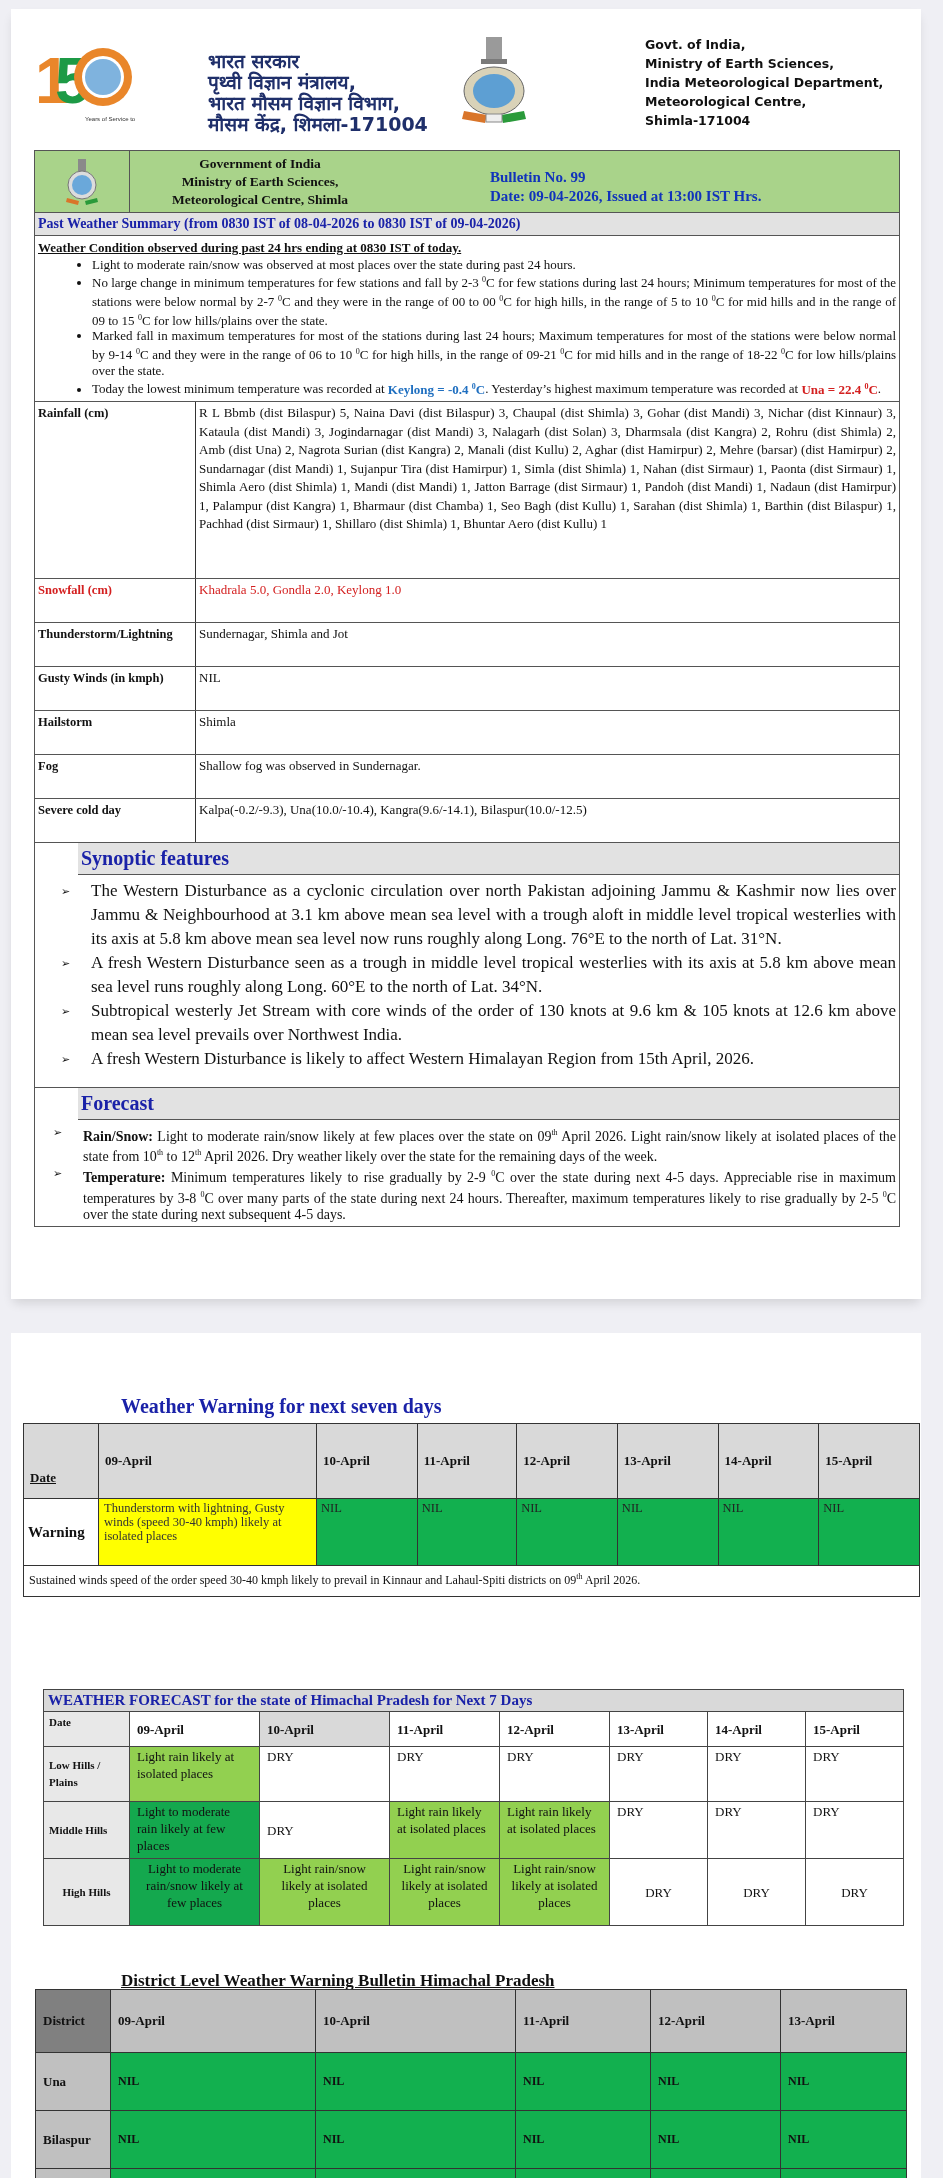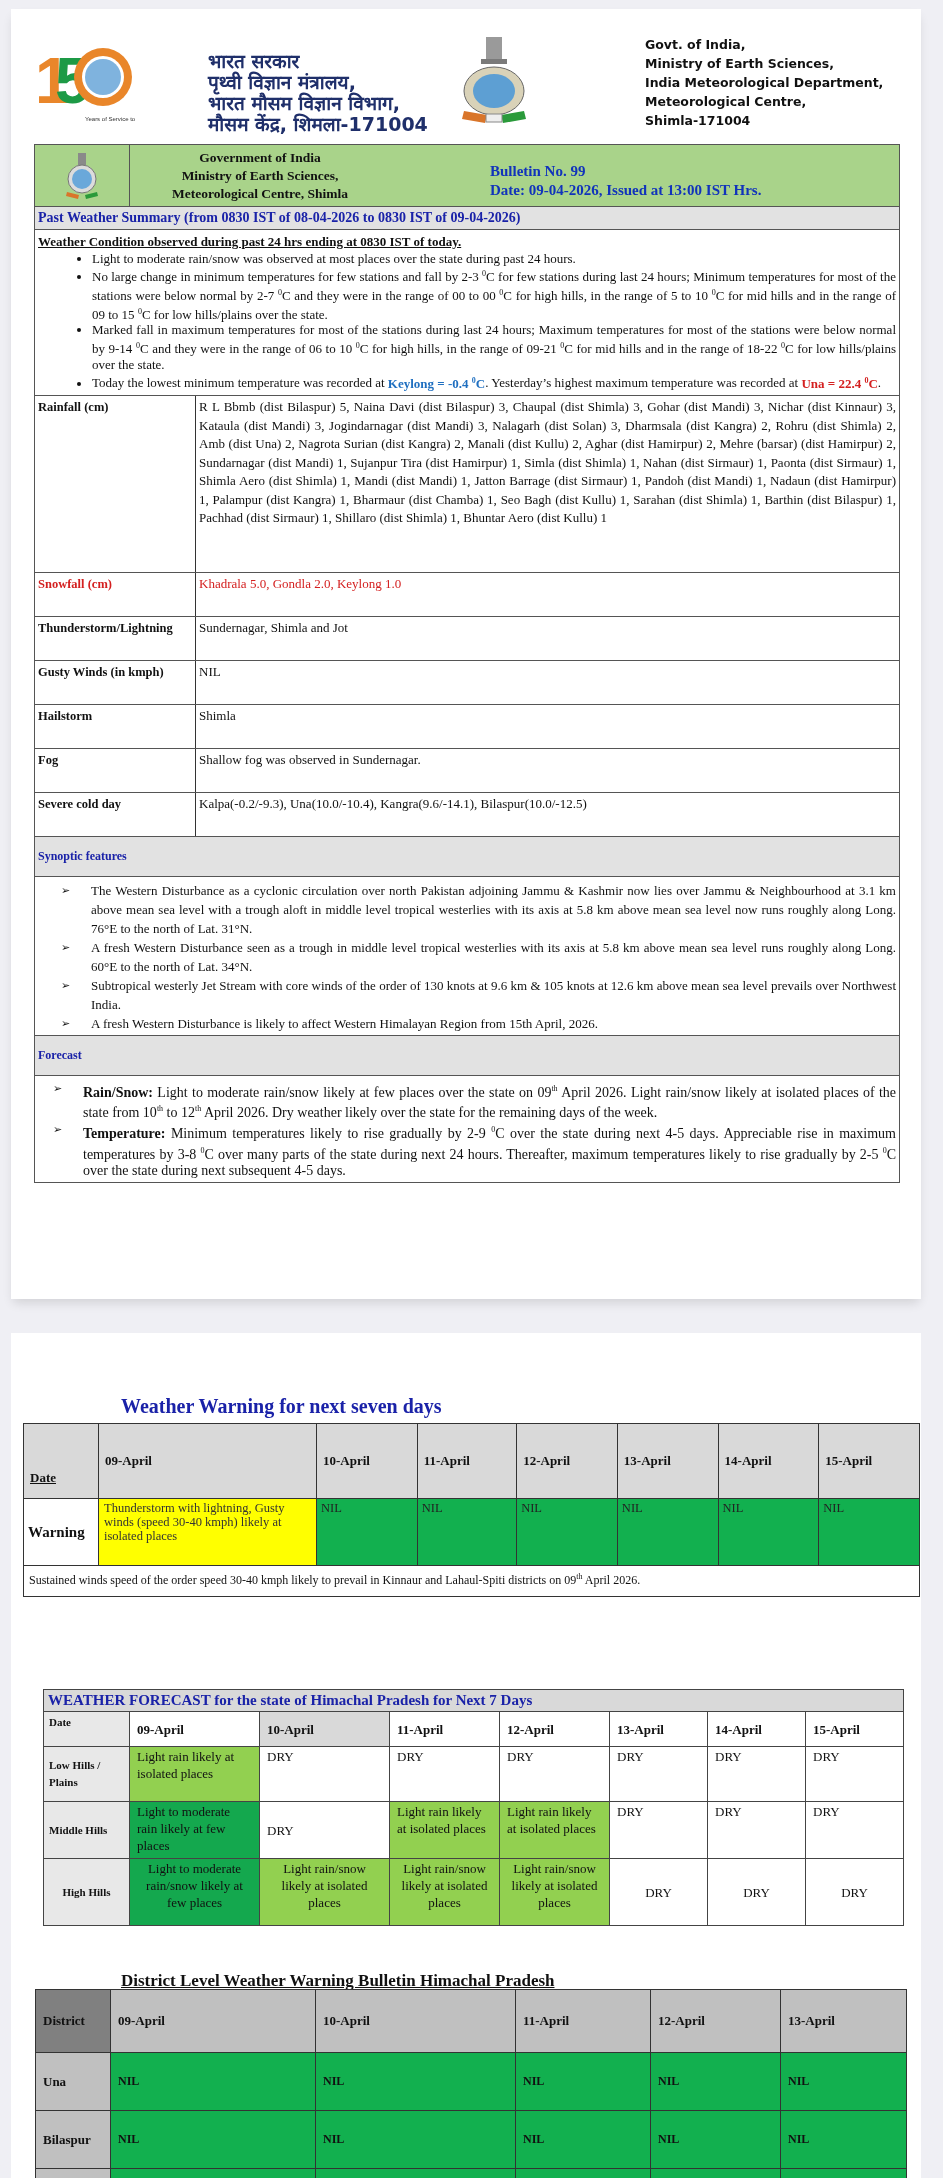--- a/index.html
+++ b/index.html
@@ -17,42 +17,42 @@
   #page2 { top:1333px; height:860px; }
 
   
   .lh { position:absolute; top:22px; left:0; width:100%; height:100px; }
   .logo150 { position:absolute; left:24px; top:8px; width:100px; height:86px; }
   .hindi { position:absolute; left:197px; top:20px; font-family:"DejaVu Sans",sans-serif; font-weight:bold; color:#1f2f6a; font-size:19px; line-height:21px; }
   .emblem { position:absolute; left:448px; top:4px; width:70px; height:92px; }
   .eng { position:absolute; left:634px; top:4px; font-family:"DejaVu Sans",sans-serif; font-size:12.5px; line-height:19px; color:#111; font-weight:bold; }
 
   
-  .bulletin { position:absolute; left:23px; top:135px; width:864px; border:1.5px solid #555; }
+  .bulletin { position:absolute; left:23px; top:141px; width:864px; border:1.5px solid #555; }
   .bhead { display:flex; background:#a9d38a; height:61px; border-bottom:1.5px solid #555; }
   .bhead .ico { width:94px; border-right:1.5px solid #555; display:flex; align-items:center; justify-content:center; }
   .bhead .org { width:260px; text-align:center; font-weight:bold; font-size:13.5px; line-height:18px; padding-top:4px; }
   .bhead .bno { flex:1; color:#1133bb; font-weight:bold; font-size:15px; line-height:19px; padding-top:17px; padding-left:100px; }
   .bhead .bno div:nth-child(2) { padding-left:0; }
   .secbar { background:#e2e2e2; color:#1a22a8; font-weight:bold; font-size:14px; padding:3px 3px; border-bottom:1.5px solid #555; }
-  .secbar.big { font-size:12px; padding:12px 3px; }
+  .secbar.big { font-size:20px; padding:4px 3px;margin-left:43px; }
   .wc { padding:4px 3px 4px 3px; font-size:13px; line-height:15.5px; text-align:justify; border-bottom:1.5px solid #555; }
   .wc .title { font-weight:bold; text-decoration:underline; margin-bottom:1px; }
   .wc ul { margin:0; padding-left:54px; }
   .wc li { margin:0; }
   sup { font-size:8px; }
   .blue { color:#1f6fc0; font-weight:bold; }
   .red { color:#d42020; font-weight:bold; }
 
   table.obs { width:100%; border-collapse:collapse; }
   table.obs td { border-bottom:1.5px solid #555; vertical-align:top; font-size:13px; line-height:18.5px; padding:2px 3px; }
   table.obs td.lbl { width:154px; font-weight:bold; border-right:1.5px solid #333; font-size:12.5px; }
   table.obs td.val { text-align:justify; }
   .snowred { color:#d42020; font-size:14px; }
-  .syn { padding:4px 3px 2px 0; font-size:13px; line-height:19px; text-align:justify; border-bottom:1.5px solid #555; }
+  .syn { padding:4px 3px 16px 0; font-size:17px; line-height:24px; text-align:justify; border-bottom:1.5px solid #555; }
   .syn ul, .fc ul { margin:0; padding-left:56px; list-style:none; }
   .syn li, .fc li { position:relative; }
   .syn li::before, .fc li::before { content:"➢"; position:absolute; left:-30px; font-size:11px; }
   .fc { padding:4px 3px 3px 0; font-size:14px; line-height:17px; text-align:justify; }
   .fc ul { padding-left:48px; }
 
   
   .ww-title { position:absolute; left:110px; top:62px; color:#1a22a8; font-weight:bold; font-size:20px; }
   table.ww { position:absolute; left:12px; top:90px; width:897px; border-collapse:collapse; }
   table.ww td { border:1.5px solid #333; font-size:12.5px; vertical-align:top; }

